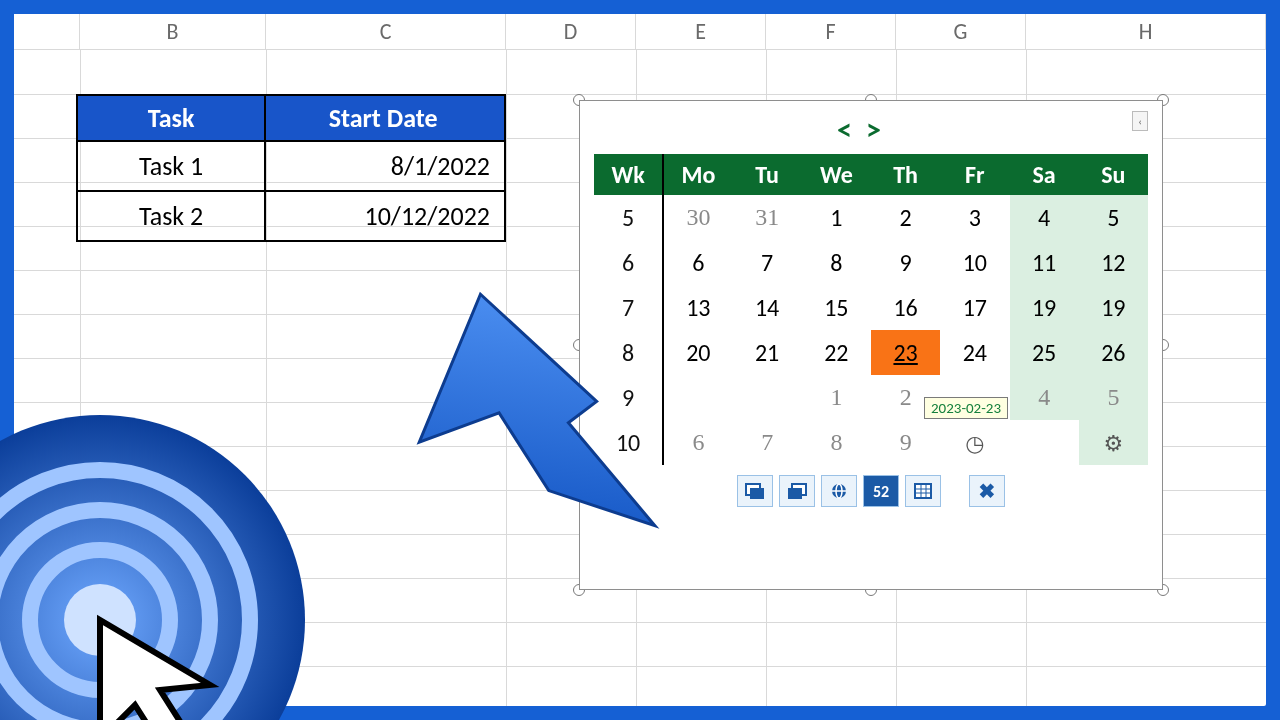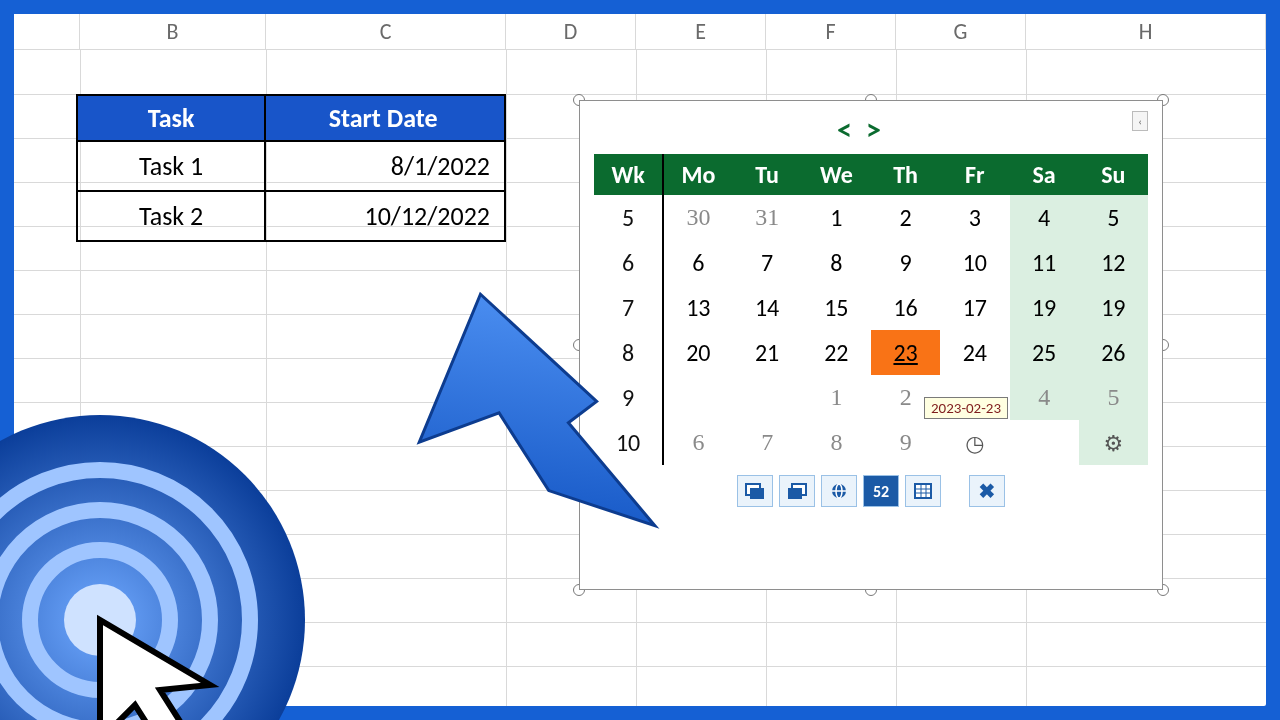--- a/index.html
+++ b/index.html
@@ -31,21 +31,21 @@
   .nav-row { display:flex; align-items:center; justify-content:center; color:#0b6b2f; font-weight:bold; font-size:30px; gap:14px; margin-bottom:6px; }
   .nav-arrow { font-size:30px; cursor:pointer; user-select:none; }
   .cal-table { width:100%; border-collapse:collapse; font-size:24px; }
   .cal-table th { background:#0b6b2f; color:#fff; font-weight:bold; padding:6px 0; width:12.5%; }
   .cal-table th.wkh { border-right:2px solid #000000; }
   .cal-table td { text-align:center; padding:8px 0; }
   .cal-table td.wk { color:#111; border-right:2px solid #000; }
   .gray { color:#8a8a8a;font-family:Liberation Serif, serif; }
   .weekend { background:#dbefe1; }
   .selected { background:#f97316; text-decoration:underline; }
-  .tooltip { position:absolute; background:#ffffe1; border:1px solid #7a7a7a; font-size:15px; padding:1px 6px; color:#7f1d1d; }
+  .tooltip { position:absolute; background:#ffffe1; border:1px solid #7a7a7a; font-size:15px; padding:1px 6px; color:#15803d; }
   .gear, .clock { font-size:22px; color:#555; }
   .toolbar { display:flex; gap:6px; justify-content:center; margin-top:10px; align-items:flex-end; }
   .tbtn { width:36px; height:32px; border:1px solid #9ac1e6; background:#eaf3fb; display:flex; align-items:center; justify-content:center; color:#1b5aa6; font-weight:bold; font-size:16px; }
   .tbtn svg { display:block; }
   .tbtn.close { margin-left:22px; color:#1b5aa6; font-size:20px; }
   .mini-arrow { position:absolute; right:14px; top:10px; width:16px; height:20px; border:1px solid #bbb; background:#f5f5f5; display:flex; align-items:center; justify-content:center; font-size:11px; color:#666; }
   
   .big-arrow { position:absolute; left:370px; top:250px; pointer-events:none; }
   
   .logo { position:absolute; left:-110px; bottom:-110px; width:420px; height:420px; }

